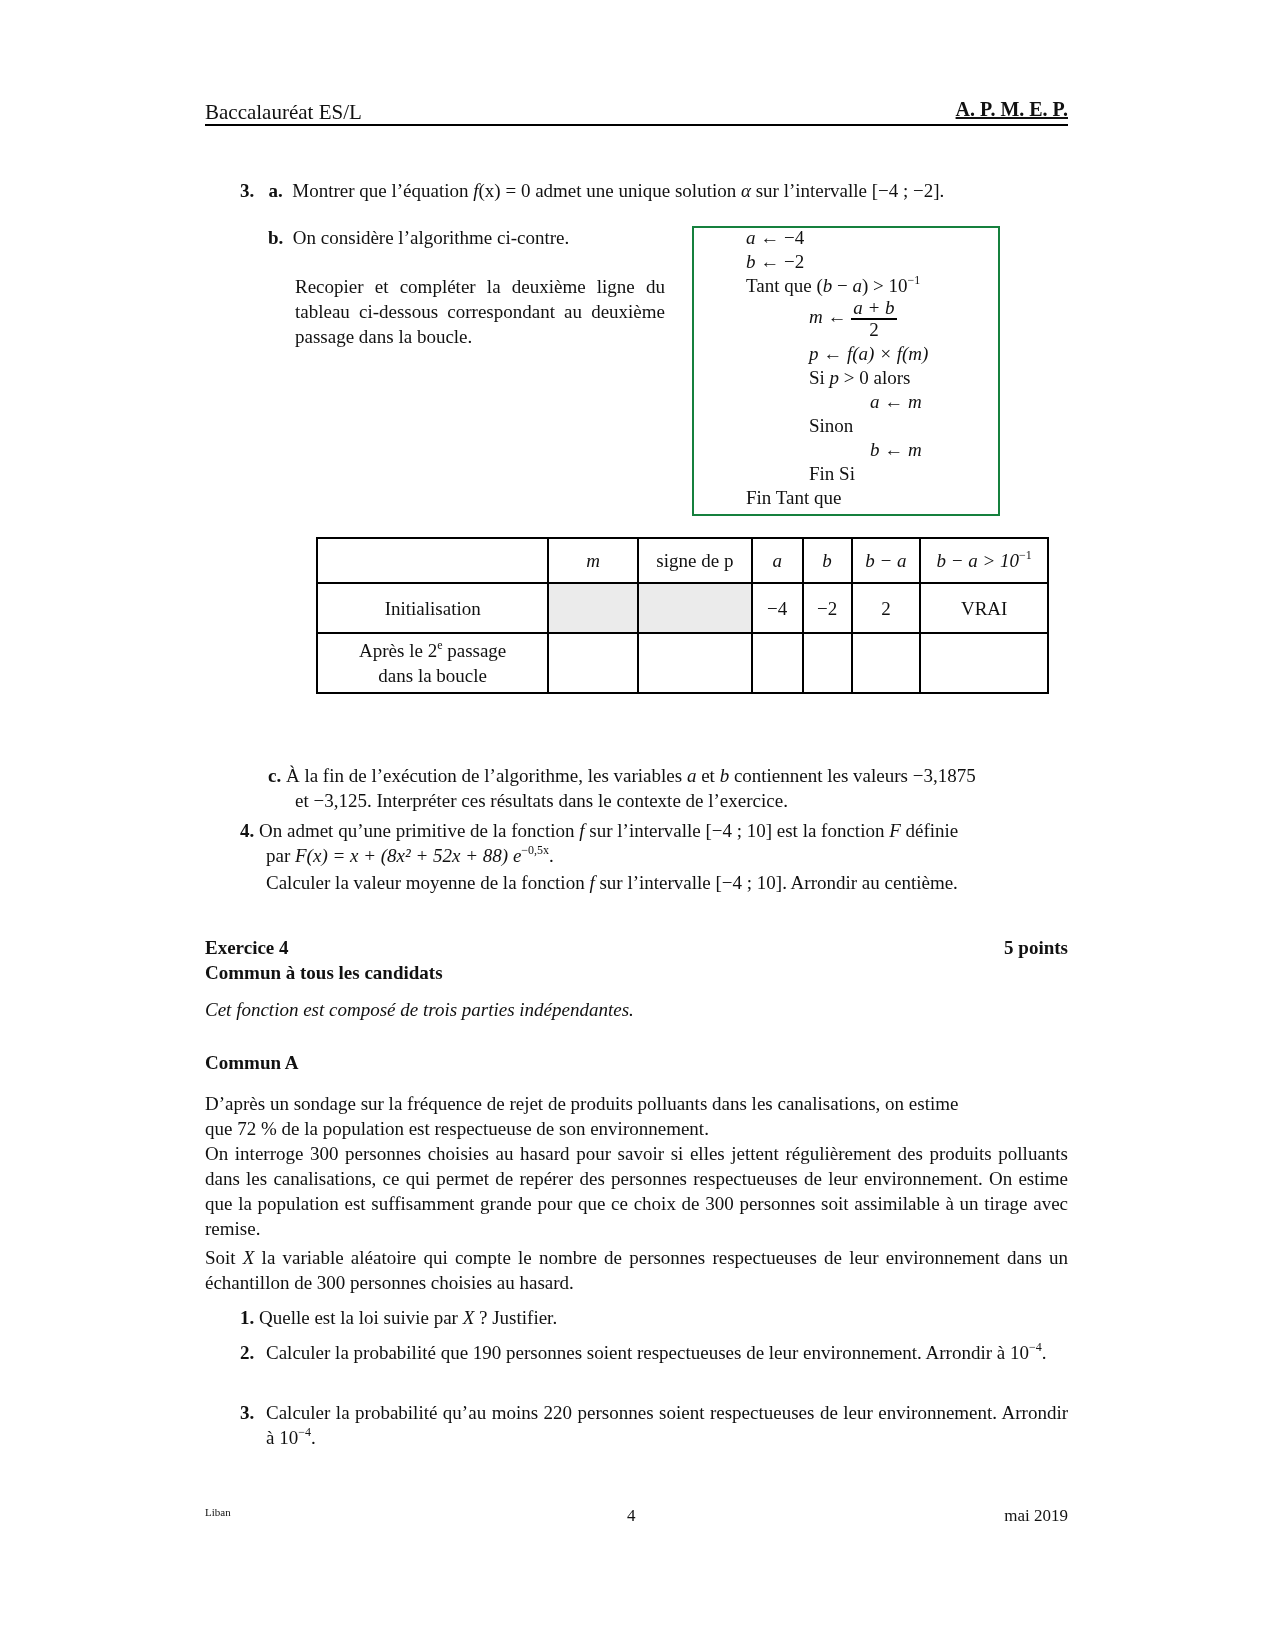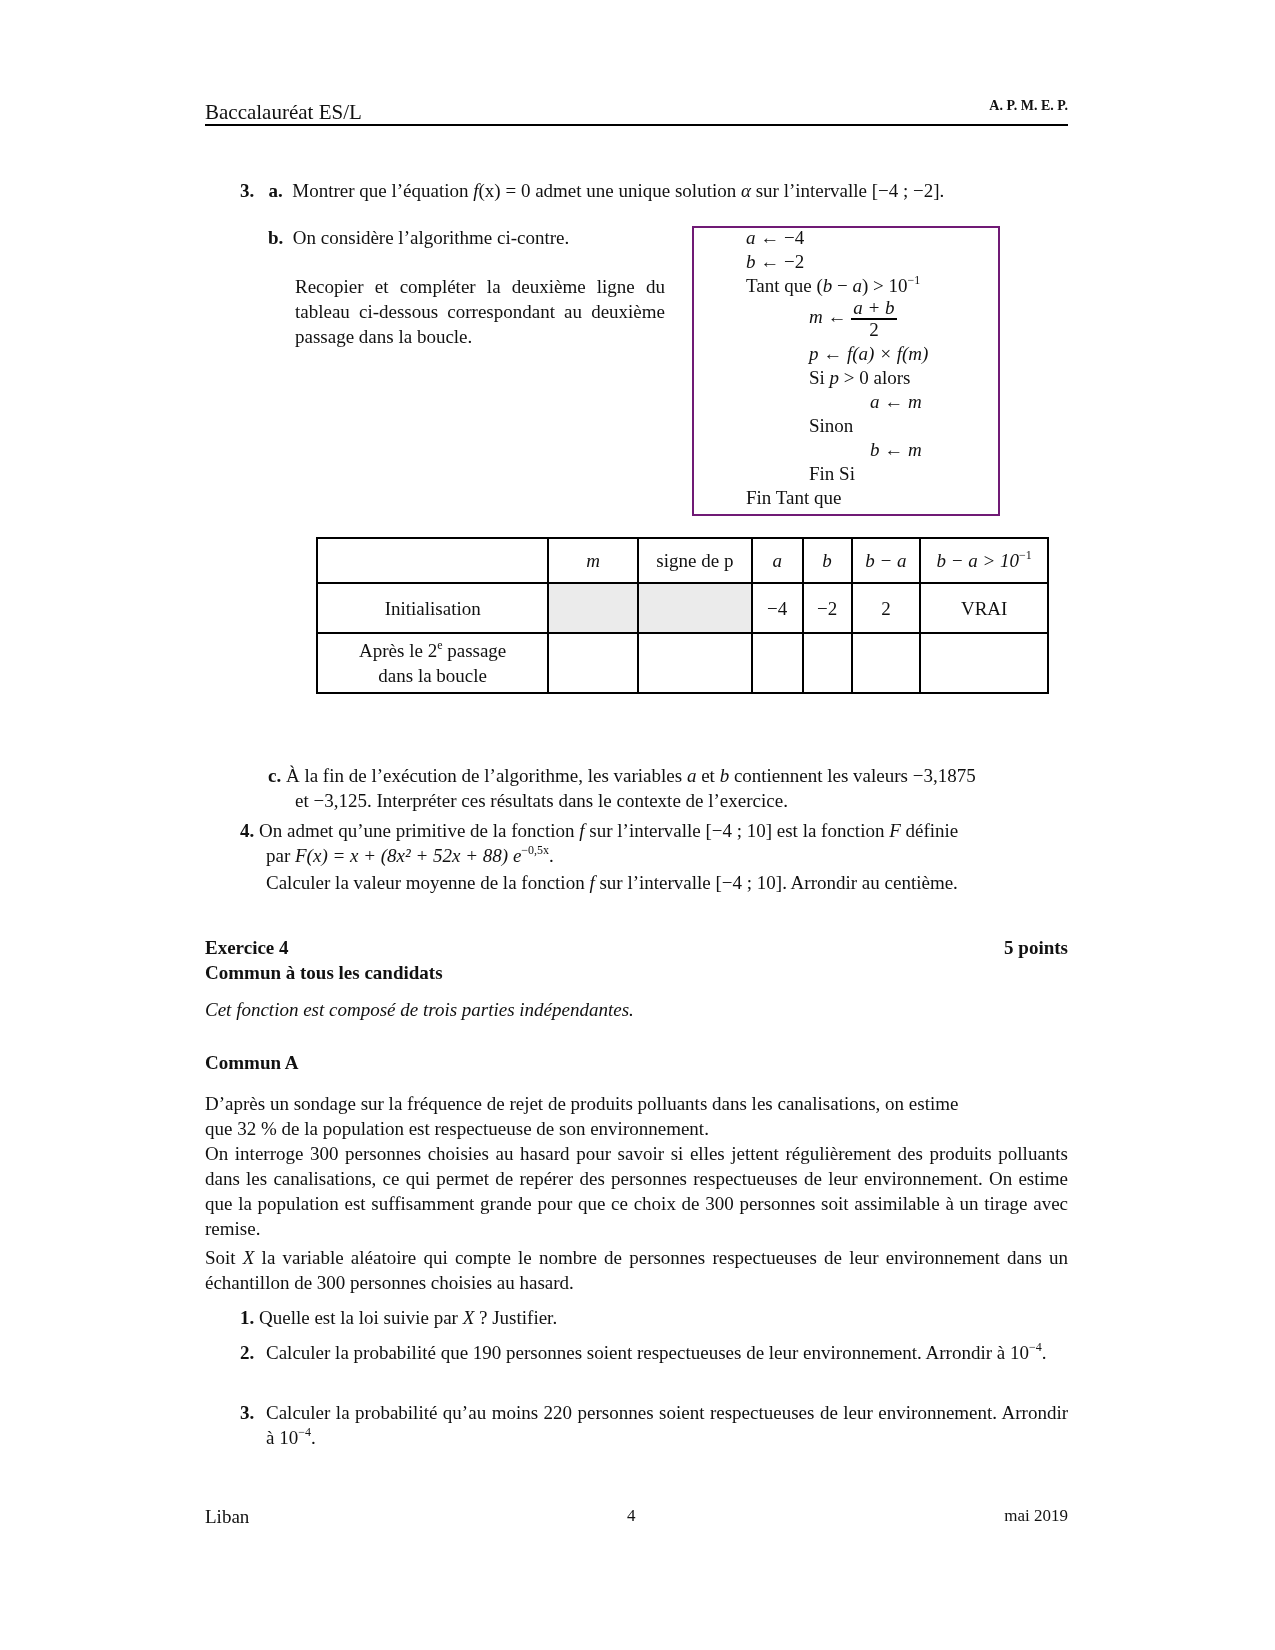--- a/index.html
+++ b/index.html
@@ -6,28 +6,28 @@
   body { width: 1275px; height: 1650px; position: relative; overflow: hidden;
          font-family: "DejaVu Serif", "Liberation Serif", serif; color: #111; }
   .abs { position: absolute; }
   .serif { font-family: "Liberation Serif", "DejaVu Serif", serif; }
   .t { font-family: "Liberation Serif", "DejaVu Serif", serif; font-size: 19px; line-height: 25px; white-space: nowrap; }
   i.v { font-style: italic; }
   b { font-weight: bold; }
   sup { font-size: 12px; line-height: 0; position: relative; top: -1px; }
 
   #header-left { left: 205px; top: 100px; font-size: 21px; }
-  #header-right { right: 207px; top: 98px; font-size: 14px; font-weight: bold; }
+  #header-right { right: 207px; top: 98px; font-size: 20px; font-weight: bold; text-decoration: underline; }
   #header-rule { left: 205px; top: 124px; width: 863px; height: 2px; background: #000; }
 
-  #footer-left { left: 205px; top: 1506px; font-size: 19px; }
+  #footer-left { left: 205px; top: 1506px; font-size: 11px; }
   #footer-center { left: 627px; top: 1506px; font-size: 17px; }
   #footer-right { right: 207px; top: 1506px; font-size: 17px; }
 
-  .algo-box { left: 692px; top: 226px; width: 308px; height: 290px; border: 2px solid #701a75; box-sizing: border-box; }
+  .algo-box { left: 692px; top: 226px; width: 308px; height: 290px; border: 2px solid #15803d; box-sizing: border-box; }
   .algo-line { position: absolute; font-family: "Liberation Serif", "DejaVu Serif", serif; font-size: 19px; line-height: 24px; white-space: nowrap; }
 
   table.algo-table { position: absolute; left: 316px; top: 537px; width: 733px; border-collapse: collapse;
                      font-family: "Liberation Serif", "DejaVu Serif", serif; font-size: 19px; }
   table.algo-table td { border: 2px solid #000; text-align: center; vertical-align: middle; padding: 0 6px; line-height: 25px; }
   table.algo-table tr.r0 td { height: 43px; }
   table.algo-table tr.r1 td { height: 48px; margin-left: 21px; }
   table.algo-table tr.r2 td { height: 58px; }
   table.algo-table tr.r3 td { height: 58px; }
   td.shaded { background: #ebebeb; }
@@ -127,21 +127,21 @@
 </div>
 
 <div class="abs t" style="left:205px; top:935px; font-weight:bold;">Exercice 4</div>
 <div class="abs t" style="right:207px; top:935px; font-weight:bold;">5 points</div>
 <div class="abs t" style="left:205px; top:960px; font-weight:bold;">Commun à tous les candidats</div>
 <div class="abs t" style="left:205px; top:997px; font-style:italic;">Cet fonction est composé de trois parties indépendantes.</div>
 
 <div class="abs t" style="left:205px; top:1050px; font-weight:bold;">Commun A</div>
 
 <div class="abs t" style="left:205px; top:1091px;">D’après un sondage sur la fréquence de rejet de produits polluants dans les canalisations, on estime</div>
-<div class="abs t" style="left:205px; top:1116px;">que 32 % de la population est respectueuse de son environnement.</div>
+<div class="abs t" style="left:205px; top:1116px;">que 72 % de la population est respectueuse de son environnement.</div>
 <div class="abs t just" style="left:205px; top:1141px; width:863px;">On interroge 300 personnes choisies au hasard pour savoir si elles jettent régulièrement des produits polluants dans les canalisations, ce qui permet de repérer des personnes respectueuses de leur environnement. On estime que la population est suffisamment grande pour que ce choix de 300 personnes soit assimilable à un tirage avec remise.</div>
 <div class="abs t just" style="left:205px; top:1245px; width:863px;"><span>Soit </span><i class="v">X</i><span> la variable aléatoire qui compte le nombre de personnes respectueuses de leur environnement dans un échantillon de 300 personnes choisies au hasard.</span></div>
 
 <div class="abs t" style="left:240px; top:1305px;">
   <b>1.</b>&nbsp;<span>Quelle est la loi suivie par </span><i class="v">X</i><span> ? Justifier.</span>
 </div>
 <div class="abs t" style="left:240px; top:1340px; width:828px; white-space:normal;">
   <div style="position:absolute; left:0; top:0;"><b>2.</b></div>
   <div class="just" style="margin-left:26px;"><span>Calculer la probabilité que 190 personnes soient respectueuses de leur environnement. Arrondir à 10</span><sup>−4</sup><span>.</span></div>
 </div>

